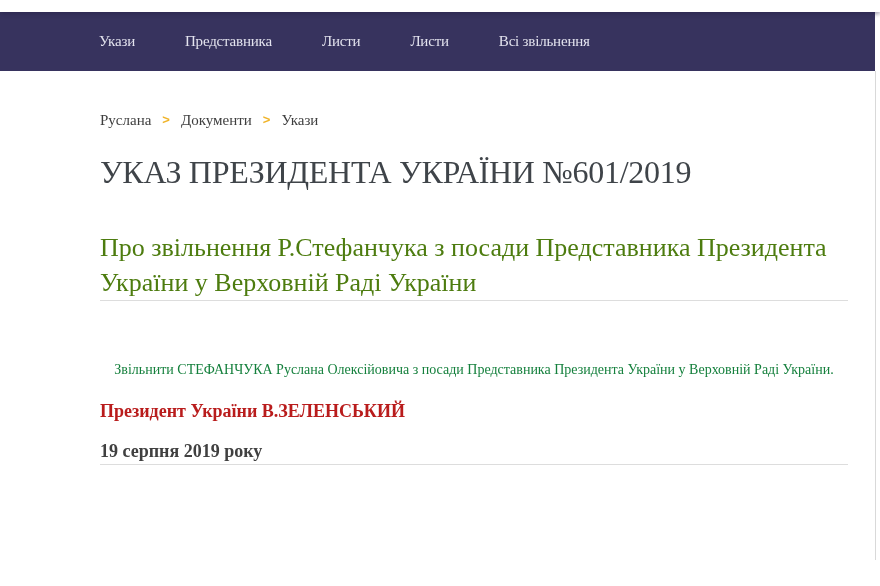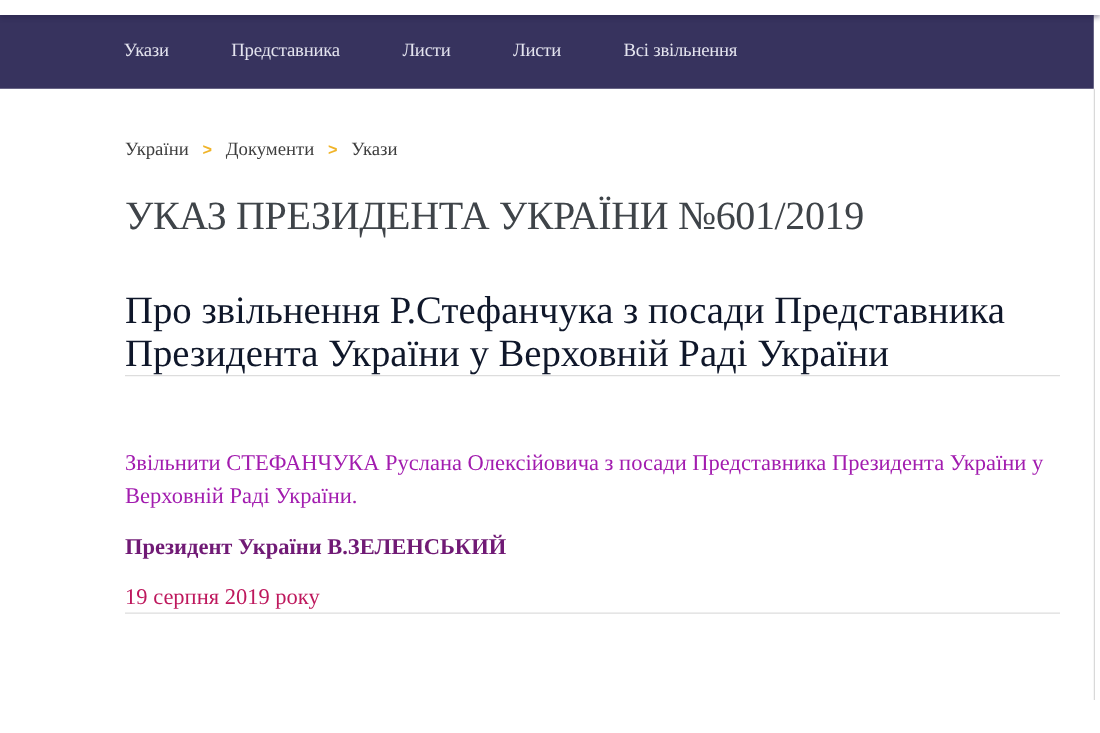--- a/index.html
+++ b/index.html
@@ -73,49 +73,51 @@
     margin: 21px 0 0 0;
     font-size: 32px;
     font-weight: 400;
     letter-spacing: -0.3px;
     line-height: 44px;
     color: #3F4449;
     white-space: nowrap;
   }
   .doc-subtitle {
     margin: 36px 0 0 0;
-    font-size: 31px;
+    font-size: 26px;
     font-weight: 400;
     line-height: 35px;
-    color: #0f172a;
+    color: #4d7c0f;
   }
   hr.divider {
     border: 0;
     border-top: 1px solid #dddddd;
     margin: 0;
   }
   .divider-top { margin-top: 25px; }
   .doc-body {
     margin: 56px 0 0 0;
-    font-size: 18px;
+    font-size: 14px;
     line-height: 26px;
-    color: #a21caf;
+    color: #15803d;
+    text-align: center;
   }
   .doc-signature {
     margin: 15px 0 0 0;
     font-size: 18px;
     line-height: 26px;
     font-weight: 700;
-    color: #701a75;
+    color: #b91c1c;
   }
   .doc-date {
     margin: 14px 0 0 0;
     font-size: 18px;
     line-height: 26px;
-    color: #be185d;
+    color: #404040;
+    font-weight: bold;
   }
   .divider-bottom { margin-top: 45px; }
 </style>
 </head>
 <body>
 
 <div class="header-strip"></div>
 
 <nav class="main-nav">
   <a class="nav-link">Укази</a>
@@ -123,21 +125,21 @@
   <a class="nav-link">Листи</a>
   <a class="nav-link">Листи</a>
   <a class="nav-link">Всі звільнення</a>
 </nav>
 
 <div class="scroll-line"></div>
 
 <main>
 
   <nav class="breadcrumb">
-    <a>України</a>
+    <a>Руслана</a>
     <span class="sep">&gt;</span>
     <a>Документи</a>
     <span class="sep">&gt;</span>
     <span>Укази</span>
   </nav>
 
   <h1 class="page-title">УКАЗ ПРЕЗИДЕНТА УКРАЇНИ №601/2019</h1>
 
   <h2 class="doc-subtitle">Про звільнення Р.Стефанчука з посади Представника Президента України у Верховній Раді України</h2>
 

